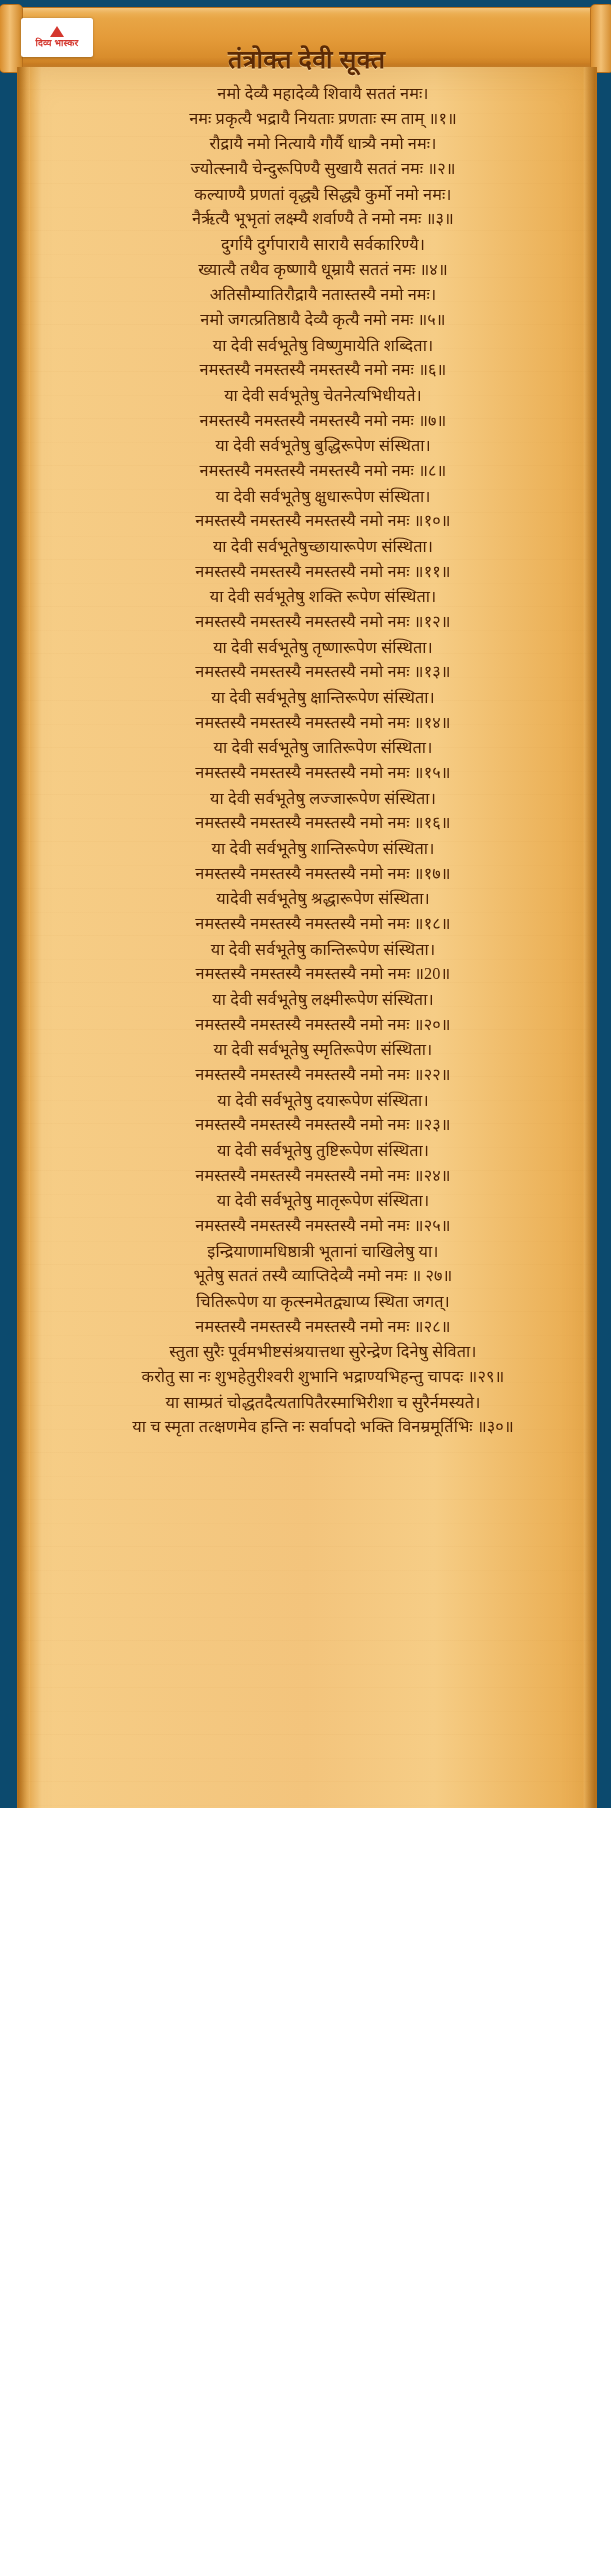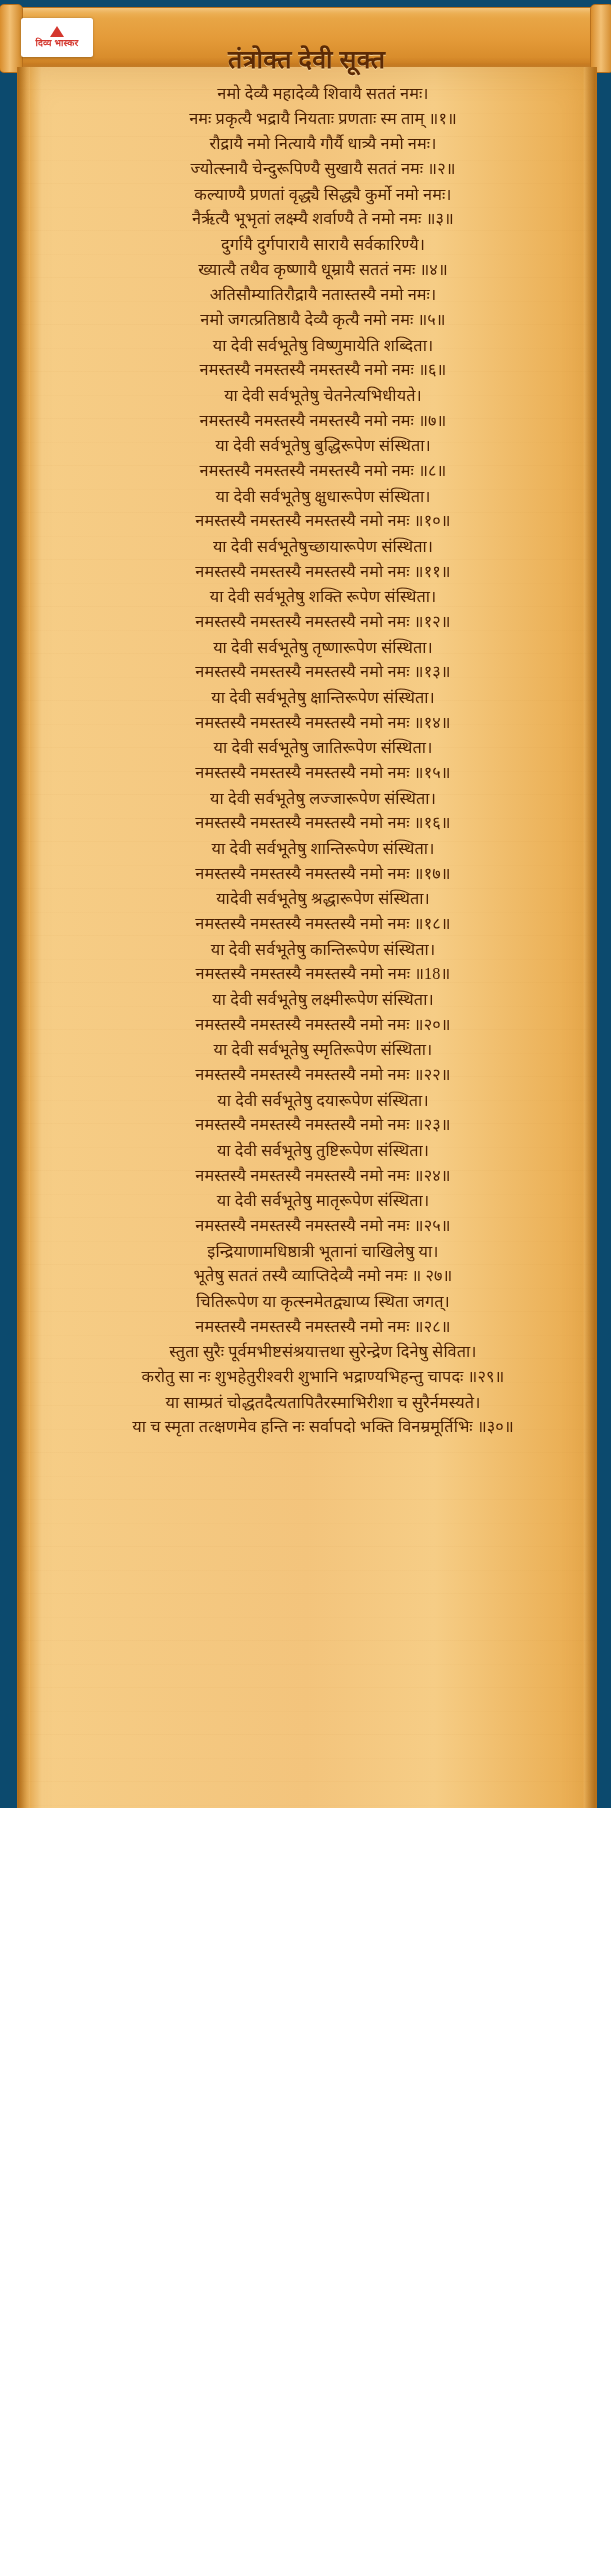--- a/index.html
+++ b/index.html
@@ -225,21 +225,21 @@
 नमस्तस्यै नमस्तस्यै नमस्तस्यै नमो नमः ॥१४॥</p>
       <p class="verse">या देवी सर्वभूतेषु जातिरूपेण संस्थिता।
 नमस्तस्यै नमस्तस्यै नमस्तस्यै नमो नमः ॥१५॥</p>
       <p class="verse">या देवी सर्वभूतेषु लज्जारूपेण संस्थिता।
 नमस्तस्यै नमस्तस्यै नमस्तस्यै नमो नमः ॥१६॥</p>
       <p class="verse">या देवी सर्वभूतेषु शान्तिरूपेण संस्थिता।
 नमस्तस्यै नमस्तस्यै नमस्तस्यै नमो नमः ॥१७॥</p>
       <p class="verse">यादेवी सर्वभूतेषु श्रद्धारूपेण संस्थिता।
 नमस्तस्यै नमस्तस्यै नमस्तस्यै नमो नमः ॥१८॥</p>
       <p class="verse">या देवी सर्वभूतेषु कान्तिरूपेण संस्थिता।
-नमस्तस्यै नमस्तस्यै नमस्तस्यै नमो नमः ॥18॥</p>
+नमस्तस्यै नमस्तस्यै नमस्तस्यै नमो नमः ॥20॥</p>
       <p class="verse">या देवी सर्वभूतेषु लक्ष्मीरूपेण संस्थिता।
 नमस्तस्यै नमस्तस्यै नमस्तस्यै नमो नमः ॥२०॥</p>
       <p class="verse">या देवी सर्वभूतेषु स्मृतिरूपेण संस्थिता।
 नमस्तस्यै नमस्तस्यै नमस्तस्यै नमो नमः ॥२२॥</p>
       <p class="verse">या देवी सर्वभूतेषु दयारूपेण संस्थिता।
 नमस्तस्यै नमस्तस्यै नमस्तस्यै नमो नमः ॥२३॥</p>
       <p class="verse">या देवी सर्वभूतेषु तुष्टिरूपेण संस्थिता।
 नमस्तस्यै नमस्तस्यै नमस्तस्यै नमो नमः ॥२४॥</p>
       <p class="verse">या देवी सर्वभूतेषु मातृरूपेण संस्थिता।
 नमस्तस्यै नमस्तस्यै नमस्तस्यै नमो नमः ॥२५॥</p>

